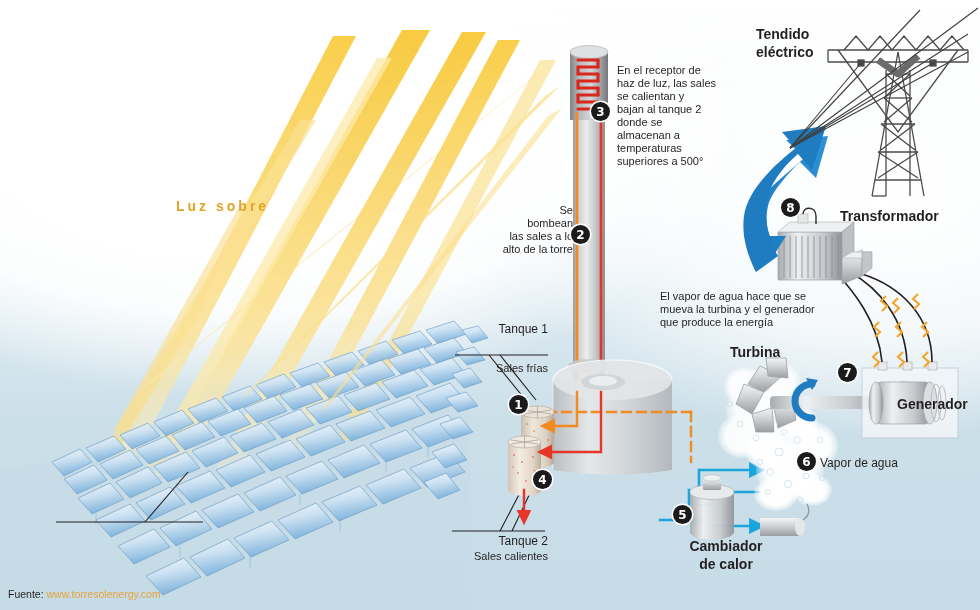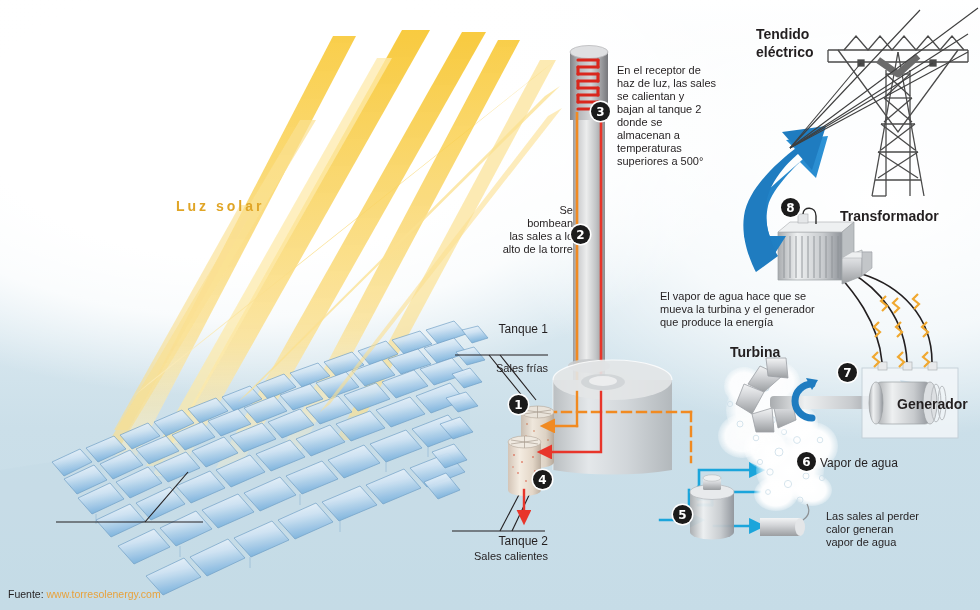--- a/index.html
+++ b/index.html
@@ -551,21 +551,21 @@
       <path d="M861,63 L790,148"></path>
       <path d="M933,63 L790,148"></path>
       <path d="M968,52 L790,148"></path>
       <path d="M920,10 L790,148"></path>
       <path d="M978,8 L790,148"></path>
       <path d="M968,34 L790,148"></path>
     </g>
 
   </svg>
 
-  <div class="luz">Luz solar</div>
+  <div class="luz">Luz sobre</div>
 
 
   <div class="txt t-body right" style="left:455px;top:204px;width:118px;white-space:pre-line;">Se
 bombean
 las sales a lo
 alto de la torre</div>
 
   <div class="txt t-body" style="left:617px;top:64px;width:124px;white-space:pre-line;">En el receptor de
 haz de luz, las sales
 se calientan  y
@@ -575,24 +575,23 @@
 temperaturas
 superiores a 500°</div>
 
   <div class="txt t-bold right" style="left:430px;top:322px;width:118px;">Tanque 1</div>
   <div class="txt t-body right" style="left:430px;top:338px;width:118px;margin-top:24px;">Sales frías</div>
 
   <div class="txt t-bold right" style="left:430px;top:534px;width:118px;">Tanque 2</div>
   <div class="txt t-body right" style="left:420px;top:550px;width:128px;">Sales calientes</div>
 
 
-
-  <div class="txt t-body" style="left:826px;top:510px;width:140px;white-space:pre-line;">Las sales al perder
-calor generan
-vapor de agua</div>
+  <div class="txt t-boldbig center" style="left:676px;top:538px;width:100px;white-space:pre-line;line-height:1.25;">Cambiador
+de calor</div>
+
 
   <div class="txt t-bold" style="left:820px;top:456px;width:140px;">Vapor de agua</div>
 
   <div class="txt t-boldbig" style="left:730px;top:344px;">Turbina</div>
 
   <div class="txt t-boldbig" style="left:897px;top:396px;">Generador</div>
 
   <div class="txt t-body" style="left:660px;top:290px;width:210px;white-space:pre-line;">El vapor de agua hace que se
 mueva la turbina y el generador
 que produce la energía</div>

